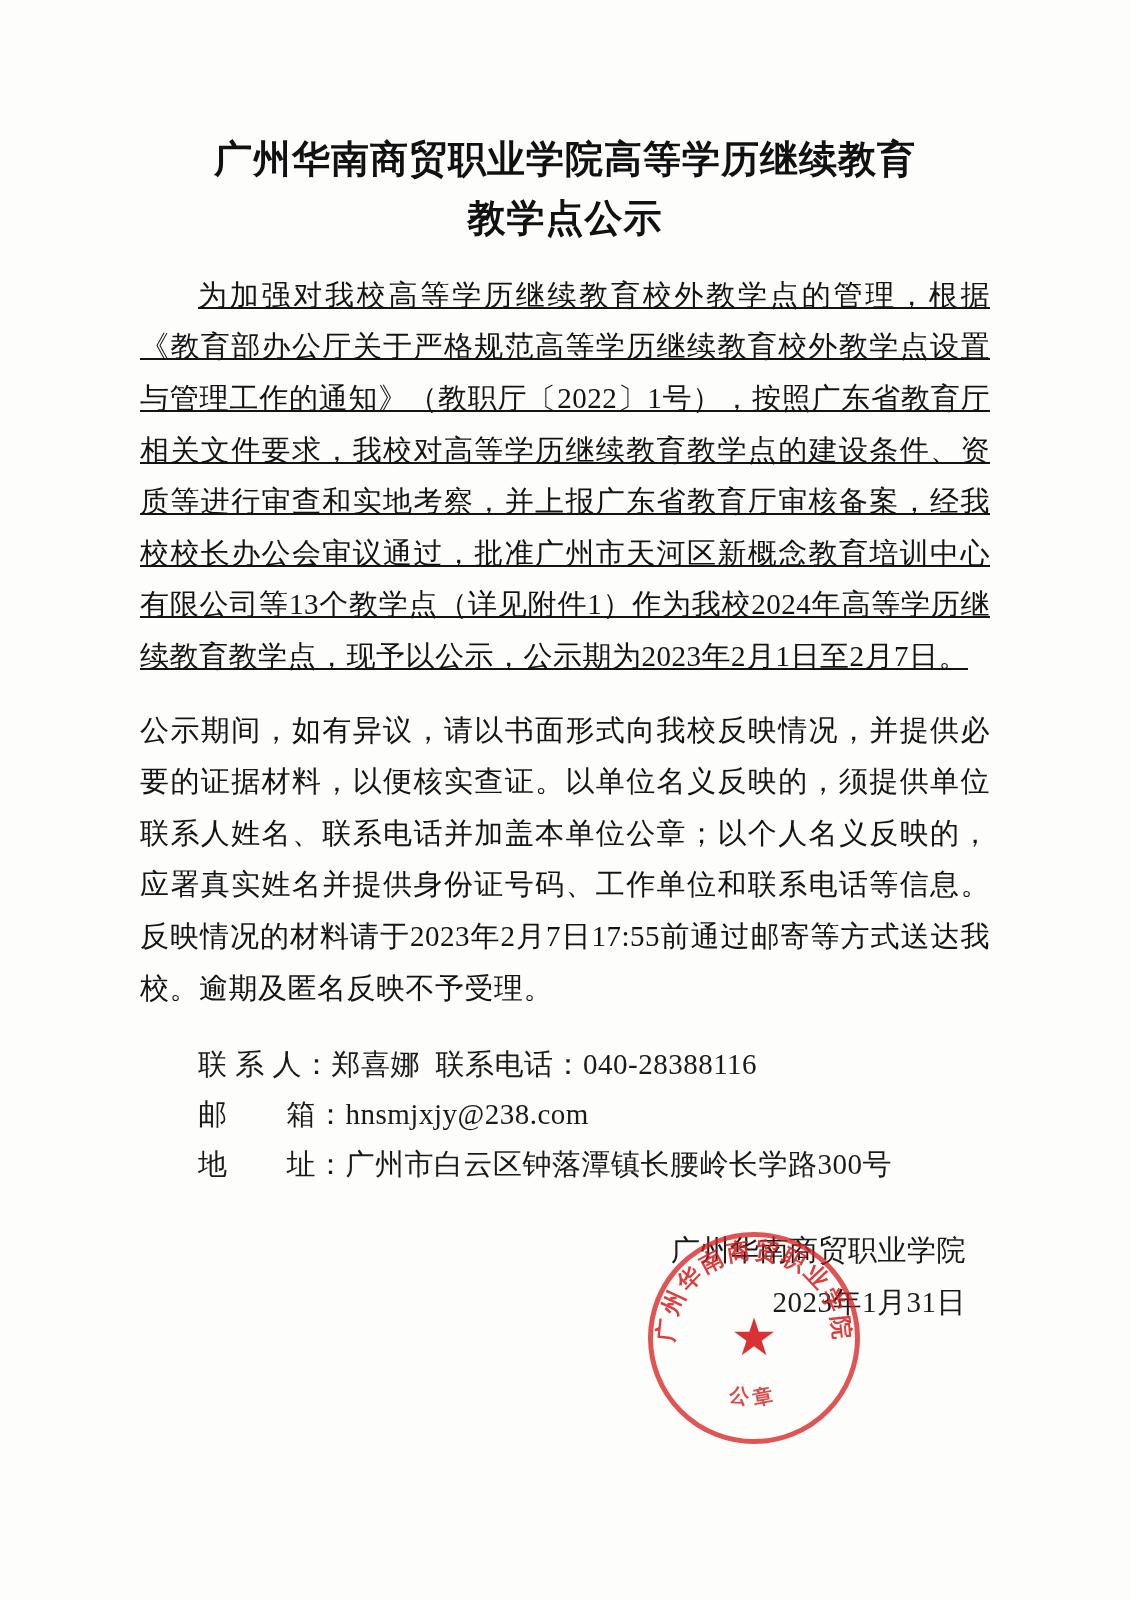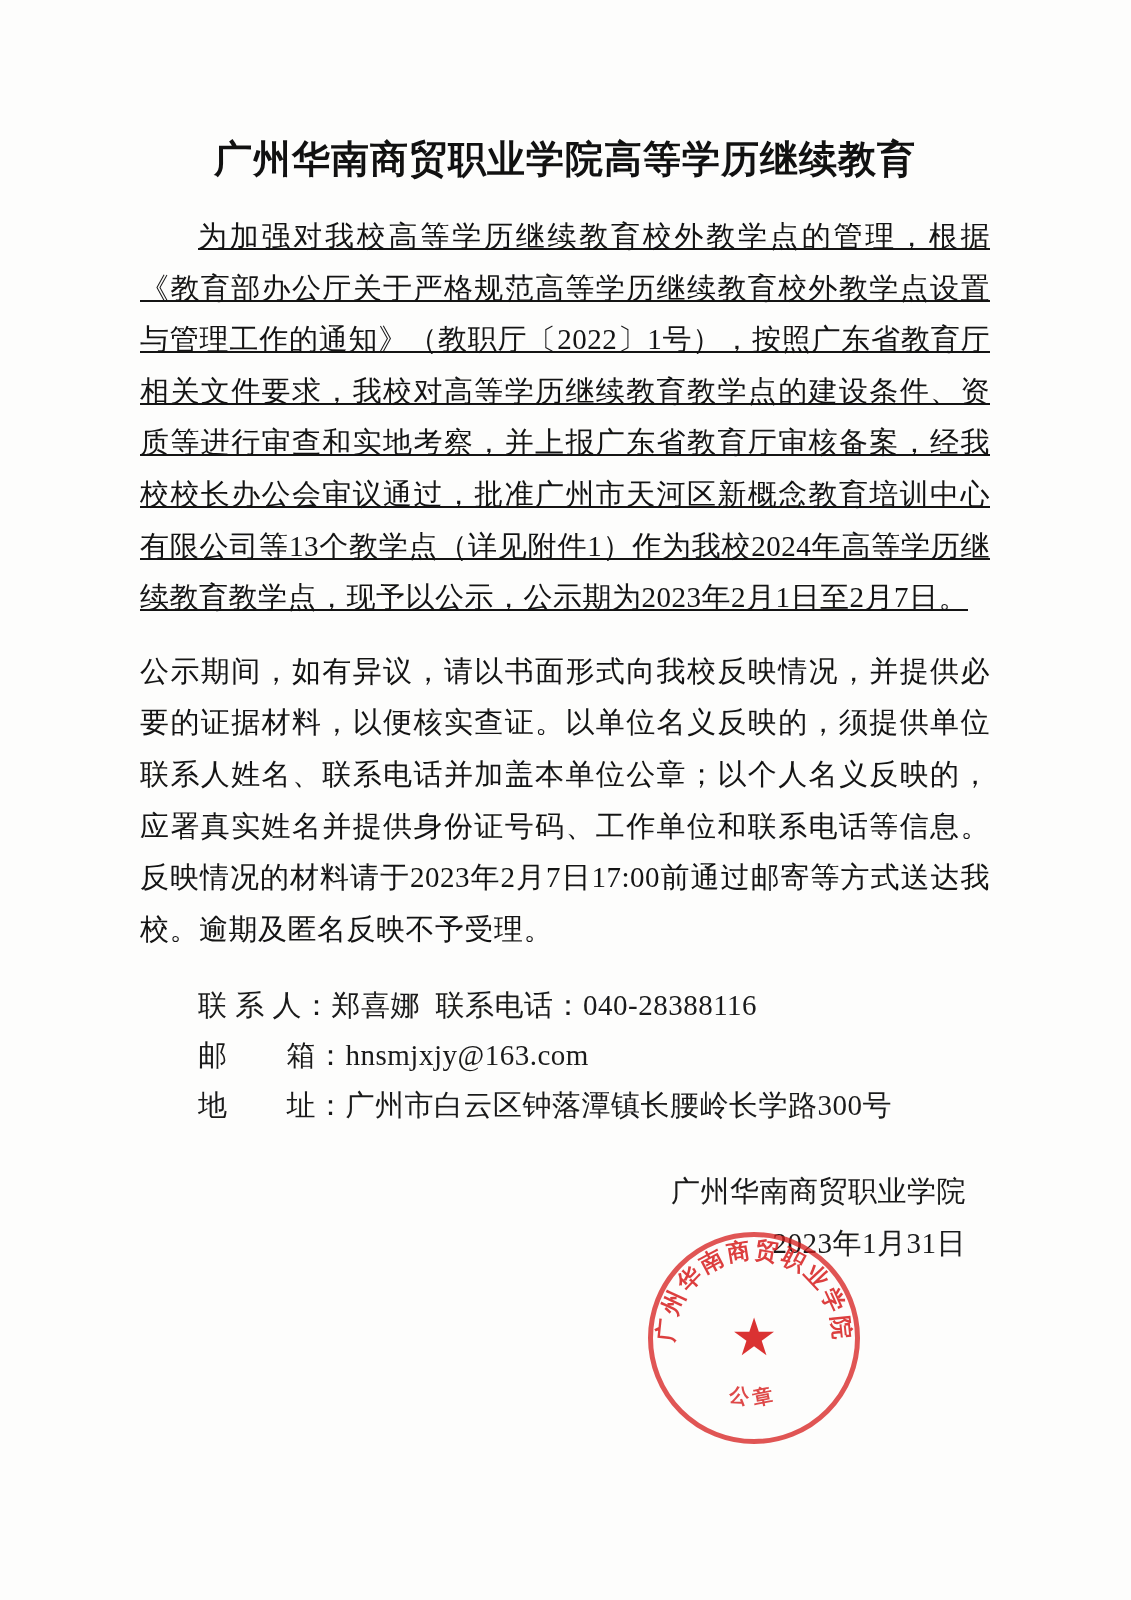--- a/index.html
+++ b/index.html
@@ -114,29 +114,30 @@
 </style>
 </head>
 <body>
 
 <div class="page">
 
   <div class="doc-body">
 
     <h1 class="title">
       <span class="title-line">广州华南商贸职业学院高等学历继续教育</span>
+      <span class="title-line">教学点公示</span>
     </h1>
 
     <p class="para indent para-block">为加强对我校高等学历继续教育校外教学点的管理，根据《教育部办公厅关于严格规范高等学历继续教育校外教学点设置与管理工作的通知》（教职厅〔2022〕1号），按照广东省教育厅相关文件要求，我校对高等学历继续教育教学点的建设条件、资质等进行审查和实地考察，并上报广东省教育厅审核备案，经我校校长办公会审议通过，批准广州市天河区新概念教育培训中心有限公司等13个教学点（详见附件1）作为我校2024年高等学历继续教育教学点，现予以公示，公示期为2023年2月1日至2月7日。</p>
 
-    <p class="para para-block">公示期间，如有异议，请以书面形式向我校反映情况，并提供必要的证据材料，以便核实查证。以单位名义反映的，须提供单位联系人姓名、联系电话并加盖本单位公章；以个人名义反映的，应署真实姓名并提供身份证号码、工作单位和联系电话等信息。反映情况的材料请于2023年2月7日17:00前通过邮寄等方式送达我校。逾期及匿名反映不予受理。</p>
+    <p class="para para-block">公示期间，如有异议，请以书面形式向我校反映情况，并提供必要的证据材料，以便核实查证。以单位名义反映的，须提供单位联系人姓名、联系电话并加盖本单位公章；以个人名义反映的，应署真实姓名并提供身份证号码、工作单位和联系电话等信息。反映情况的材料请于2023年2月7日17:55前通过邮寄等方式送达我校。逾期及匿名反映不予受理。</p>
 
     <div class="contact-block">
       <span class="contact-row">联 系 人：郑喜娜  联系电话：040-28388116</span>
-      <span class="contact-row">邮　　箱：hnsmjxjy@163.com</span>
+      <span class="contact-row">邮　　箱：hnsmjxjy@238.com</span>
       <span class="contact-row">地　　址：广州市白云区钟落潭镇长腰岭长学路300号</span>
     </div>
 
     <div class="sign-block">
       <span class="sign-line">广州华南商贸职业学院</span>
       <span class="sign-line">2023年1月31日</span>
     </div>
 
   </div>
 

